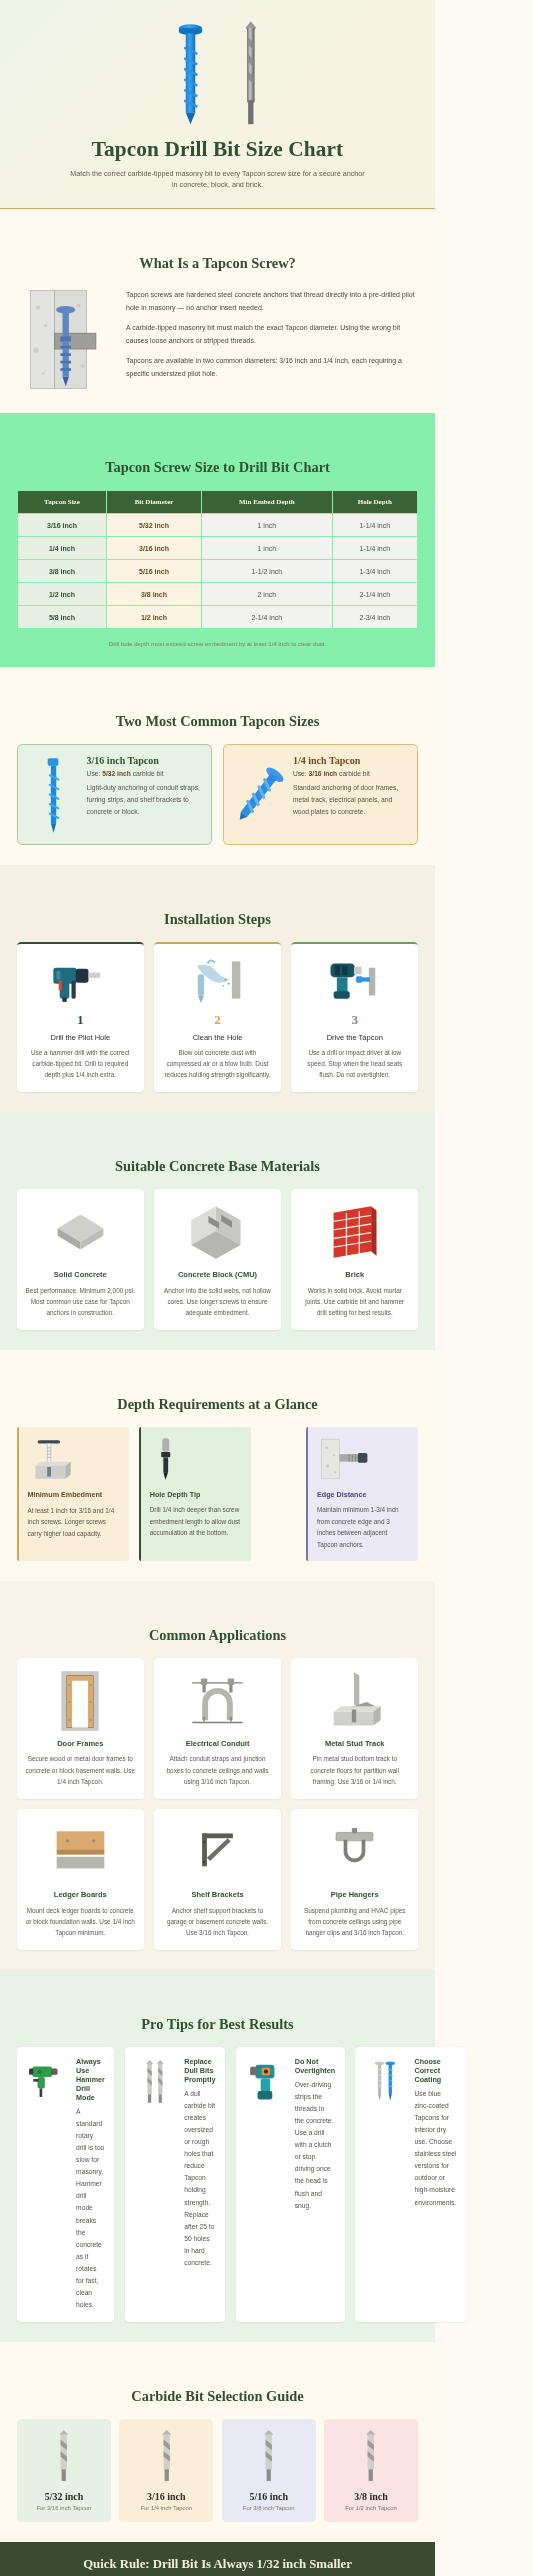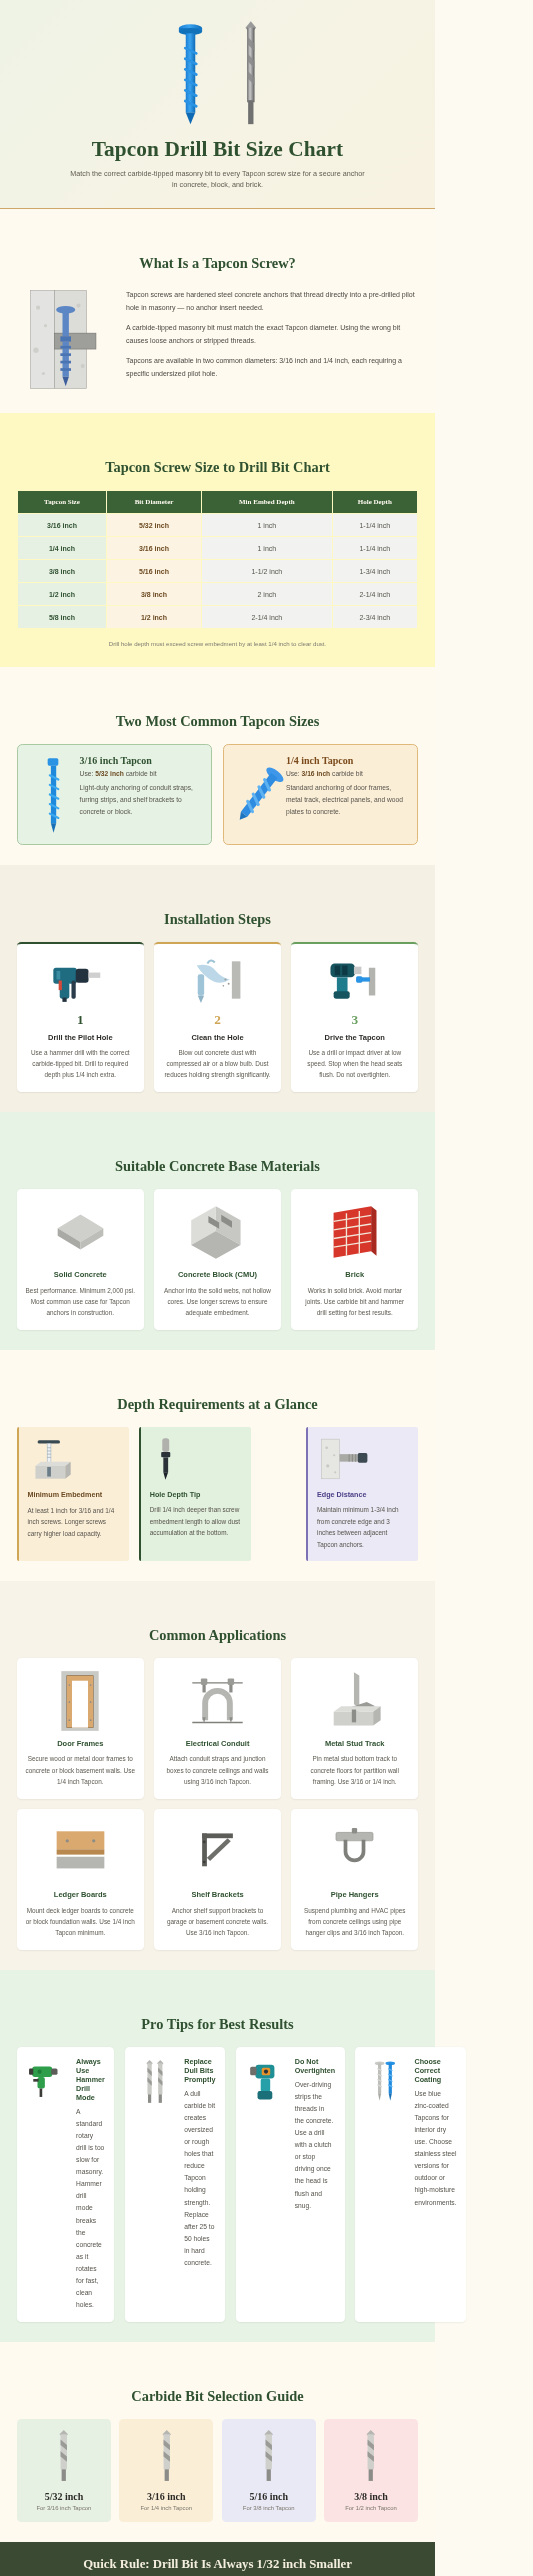--- a/index.html
+++ b/index.html
@@ -31,21 +31,21 @@
     font-size: 7.2px;
     color: #5e5b50;
     max-width: 299px;
     margin: 6.4px auto 0;
     line-height: 1.55;
   }
 
   
   section { padding: 18px 17px 20px; }
   .sec-cream  { background: #fffaf0; }
-  .sec-mint   { background: #fef9c3; }
+  .sec-mint   { background: #86efac; }
   .sec-sand   { background: #f4f0e4; }
   .sec-ivory  { background: #f8f3e8; }
   .sec-mint2  { background: #e7f3e5; }
 
   h2.sec-title {
     font-family: "Liberation Serif", serif;
     font-size: 14.4px;
     font-weight: bold;
     color: #2f5130;
     text-align: center;
@@ -78,21 +78,21 @@
   table.sizes td.c0 { background: #e6f0e3; color: #2f5130; font-weight: bold; }
   table.sizes td.c1 { background: #fdf3e2; color: #6b4a22; font-weight: bold; }
   table.sizes td.c2 { background: #f2f3f1; }
   table.sizes td.c3 { background: #f2f3f1; }
   .table-note { text-align: center; font-size: 6.1px; color: #7d7a70; margin-top: 10.7px; }
 
   
   .two-row { display: flex; gap: 11.7px; }
   .common-card {
     flex: 1; border-radius: 5.3px; padding: 9.6px;
-    display: flex; gap: 1px; align-items: flex-start;
+    display: flex; gap: 8px; align-items: flex-start;
   }
   .common-card.green  { background: #e6f2e4; border: 0.5px solid #a9c9a2; }
   .common-card.orange { background: #fbeed7; border: 0.5px solid #dfb87a; }
   .common-pic { width: 51px; flex: 0 0 51px; display: flex; align-items: center; justify-content: center; min-height: 79px; }
   .common-body { flex: 1; }
   .common-body h3 {
     font-family: "Liberation Serif", serif; font-size: 10px; font-weight: bold; margin-bottom: 4.3px;
   }
   .common-card.green  .common-body h3 { color: #2f5130; }
   .common-card.orange .common-body h3 { color: #7a4a1b; }
@@ -107,21 +107,21 @@
     text-align: center; box-shadow: 0 0.5px 1.6px rgba(0,0,0,.07);
   }
   .step-card.t1 { border-top: 2.1px solid #2f5130; }
   .step-card.t2 { border-top: 2.1px solid #cfa556; }
   .step-card.t3 { border-top: 2.1px solid #6aa05f; }
   .step-pic { height: 51px; display: flex; align-items: center; justify-content: center; margin-bottom: 6.4px; }
   .step-num { font-family: "Liberation Serif", serif; font-size: 13.3px; font-weight: bold; margin-bottom: 4.3px; }
   .step-card.t1 .step-num { color: #2f5130; }
   .step-card.t2 .step-num { color: #cfa556; }
   .step-card.t3 .step-num { color: #6aa05f; }
-  .step-title { font-size: 7.5px; font-weight: bold; color: #2b2a26; margin-bottom: 5.3px; }
+  .step-title { font-size: 7.5px; font-weight: normal; color: #2b2a26; margin-bottom: 5.3px; }
   .step-desc { font-size: 6.4px; line-height: 1.75; color: #5c594f; }
 
   
   .card3 { display: flex; gap: 10.7px; }
   .mat-card {
     flex: 1; background: #ffffff; border-radius: 4.3px; padding: 10.7px 8.5px 11.7px;
     text-align: center; box-shadow: 0 0.5px 1.6px rgba(0,0,0,.06);
   }
   .mat-pic { height: 64px; display: flex; align-items: center; justify-content: center; margin-bottom: 6.4px; }
   .mat-title { font-size: 7.5px; font-weight: bold; color: #2f5130; margin-bottom: 5.3px; }

